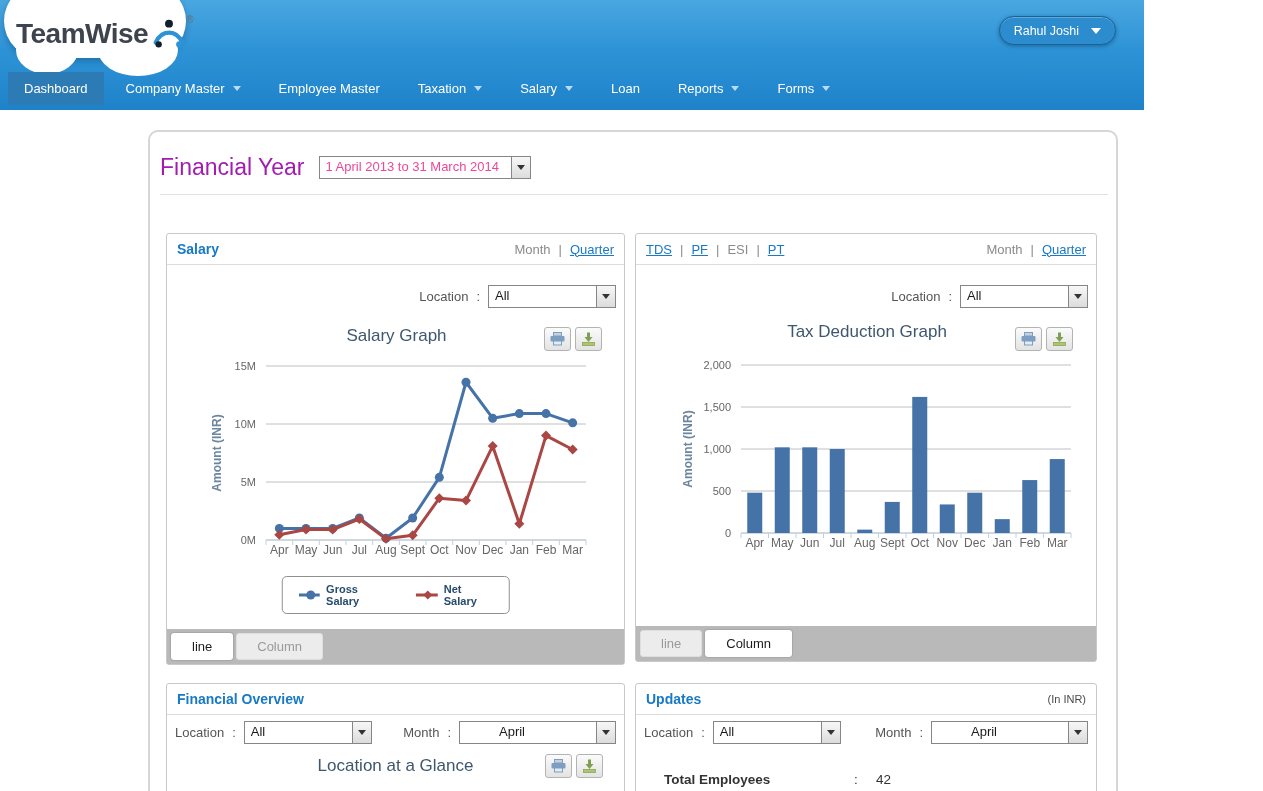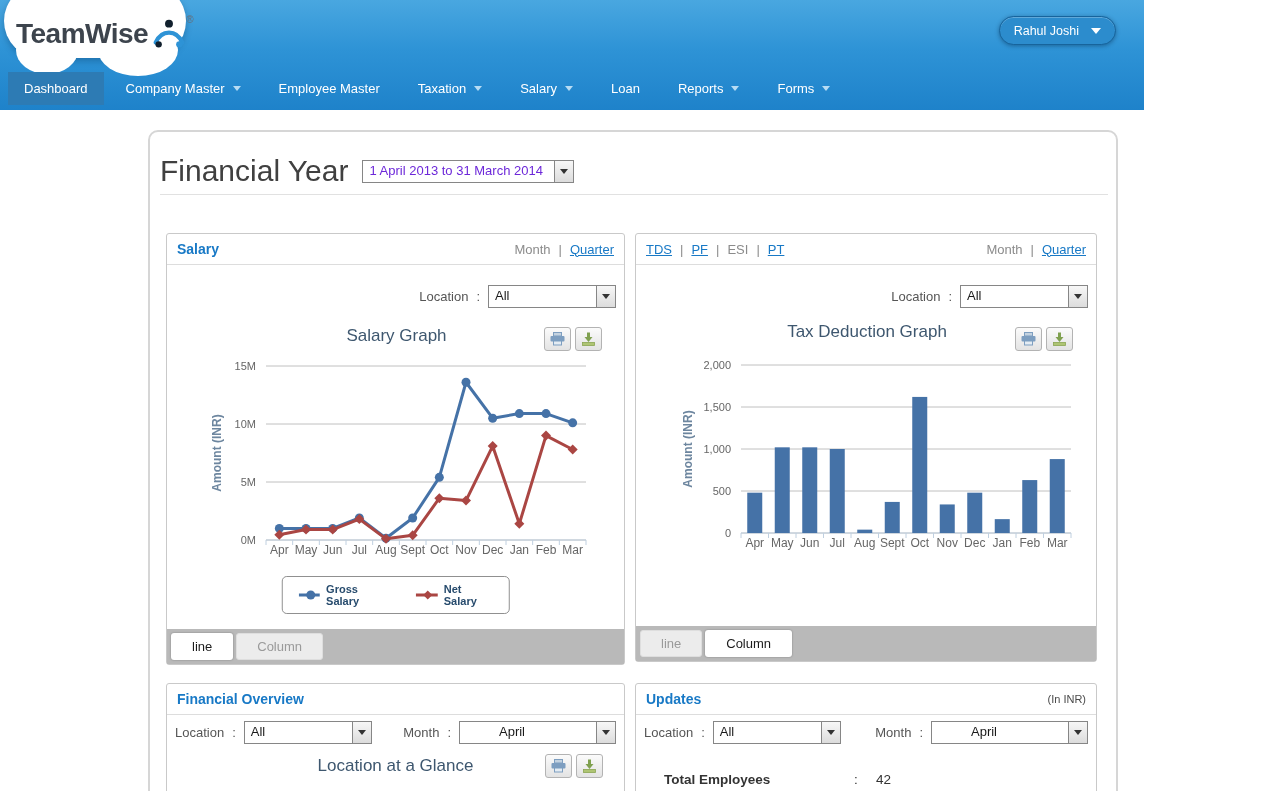--- a/index.html
+++ b/index.html
@@ -28,30 +28,30 @@
   
   .user-pill{position:absolute;right:28px;top:16px;height:27px;padding:0 14px;
     background:#2c8ccd;border:1px solid #17649c;border-radius:15px;color:#fff;font-size:12.5px;
     display:flex;align-items:center;gap:12px;cursor:pointer;
     box-shadow:0 1px 4px rgba(0,30,60,.4), inset 0 1px 0 rgba(255,255,255,.25);}
   .user-caret{width:0;height:0;border-left:5px solid transparent;border-right:5px solid transparent;border-top:6px solid #fff;}
   
   .card{position:absolute;left:148px;top:130px;width:966px;height:750px;background:#fff;
     border:2px solid #d6d6d6;border-radius:10px;}
   .fy-row{position:absolute;left:10px;top:22px;display:flex;align-items:center;}
-  .fy-title{font-size:30px;color:#404040;}
+  .fy-title{font-size:23px;color:#a21caf;}
   .fy-divider{position:absolute;left:10px;right:8px;top:62px;border-top:1px solid #e1e1e1;}
   
   .sel{height:21px;background:#fff;border:1px solid #868686;display:flex;align-items:stretch;cursor:pointer;box-sizing:content-box;}
   .sel-val{flex:1;font-size:13px;color:#1a1a1a;padding:2px 6px 0 6px;white-space:nowrap;overflow:hidden;}
   .sel-btn{width:18px;border-left:1px solid #868686;background:linear-gradient(#f7f7f7,#dcdcdc);
     display:flex;align-items:center;justify-content:center;}
   .sel-arrow{width:0;height:0;border-left:4px solid transparent;border-right:4px solid transparent;border-top:5px solid #333;}
   .fy-sel{width:210px;margin-left:14px;}
-  .fy-sel .sel-val{color:#6d28d9;}
+  .fy-sel .sel-val{color:#ec4899;}
   
   .panel{position:absolute;background:#fff;border:1px solid #c9c9c9;border-radius:3px;box-sizing:border-box;}
   #panel-salary{left:16px;top:101px;width:459px;height:432px;}
   #panel-tax{left:485px;top:101px;width:462px;height:429px;}
   #panel-overview{left:16px;top:551px;width:459px;height:310px;}
   #panel-updates{left:485px;top:551px;width:462px;height:310px;}
   .panel-head{height:30px;border-bottom:1px solid #ddd;display:flex;align-items:center;
     justify-content:space-between;padding:0 10px;}
   .panel-title{color:#1879c6;font-weight:bold;font-size:14px;}
   .mq{font-size:13px;color:#8b8b8b;display:flex;gap:8px;align-items:center;}

